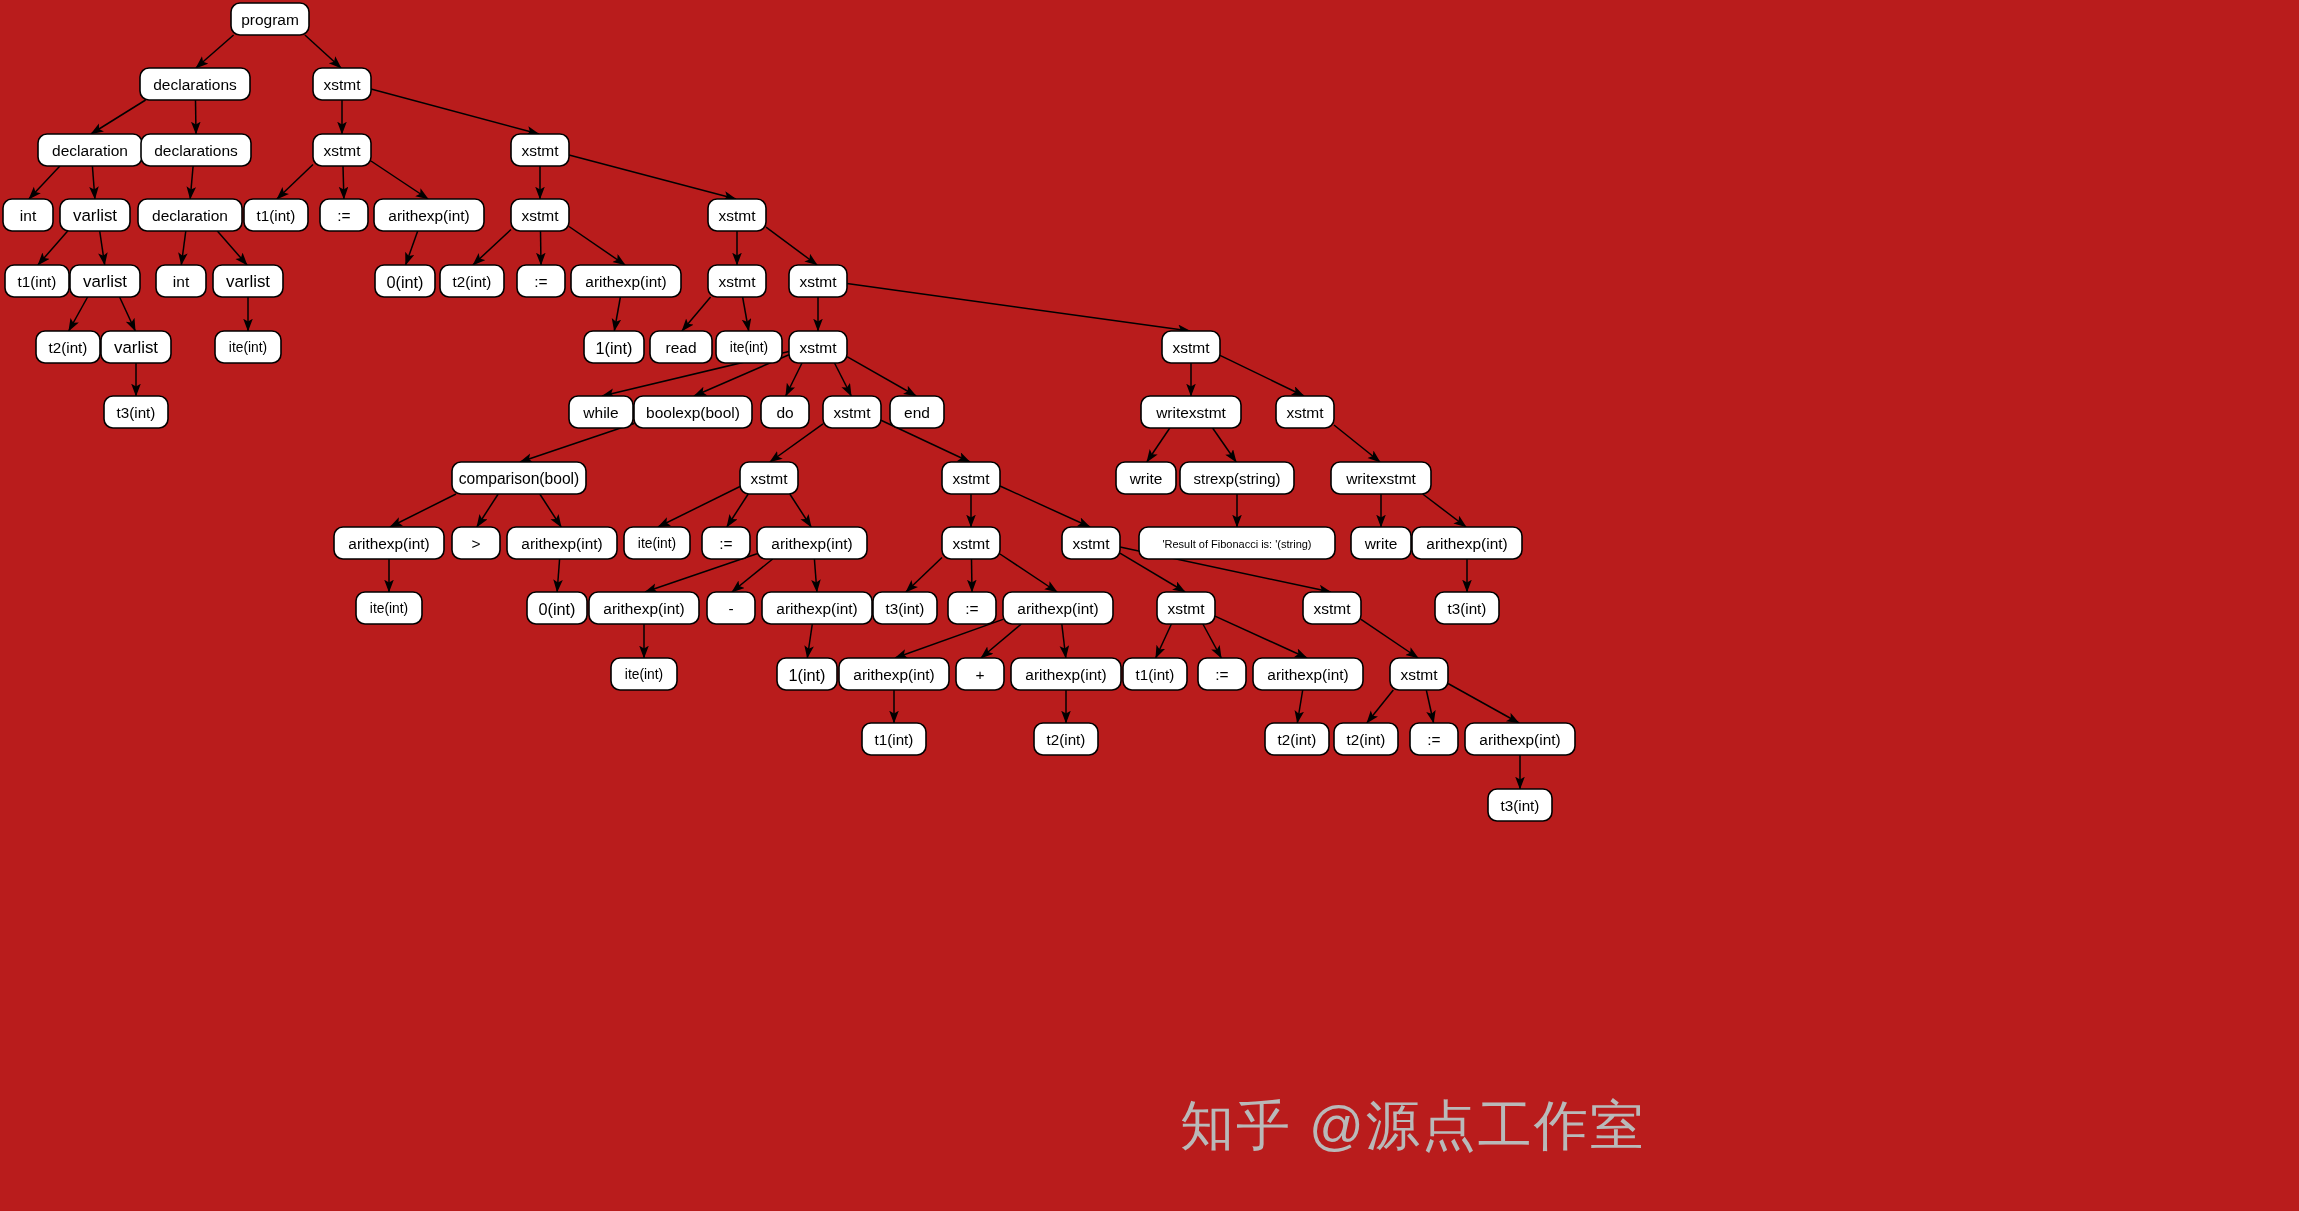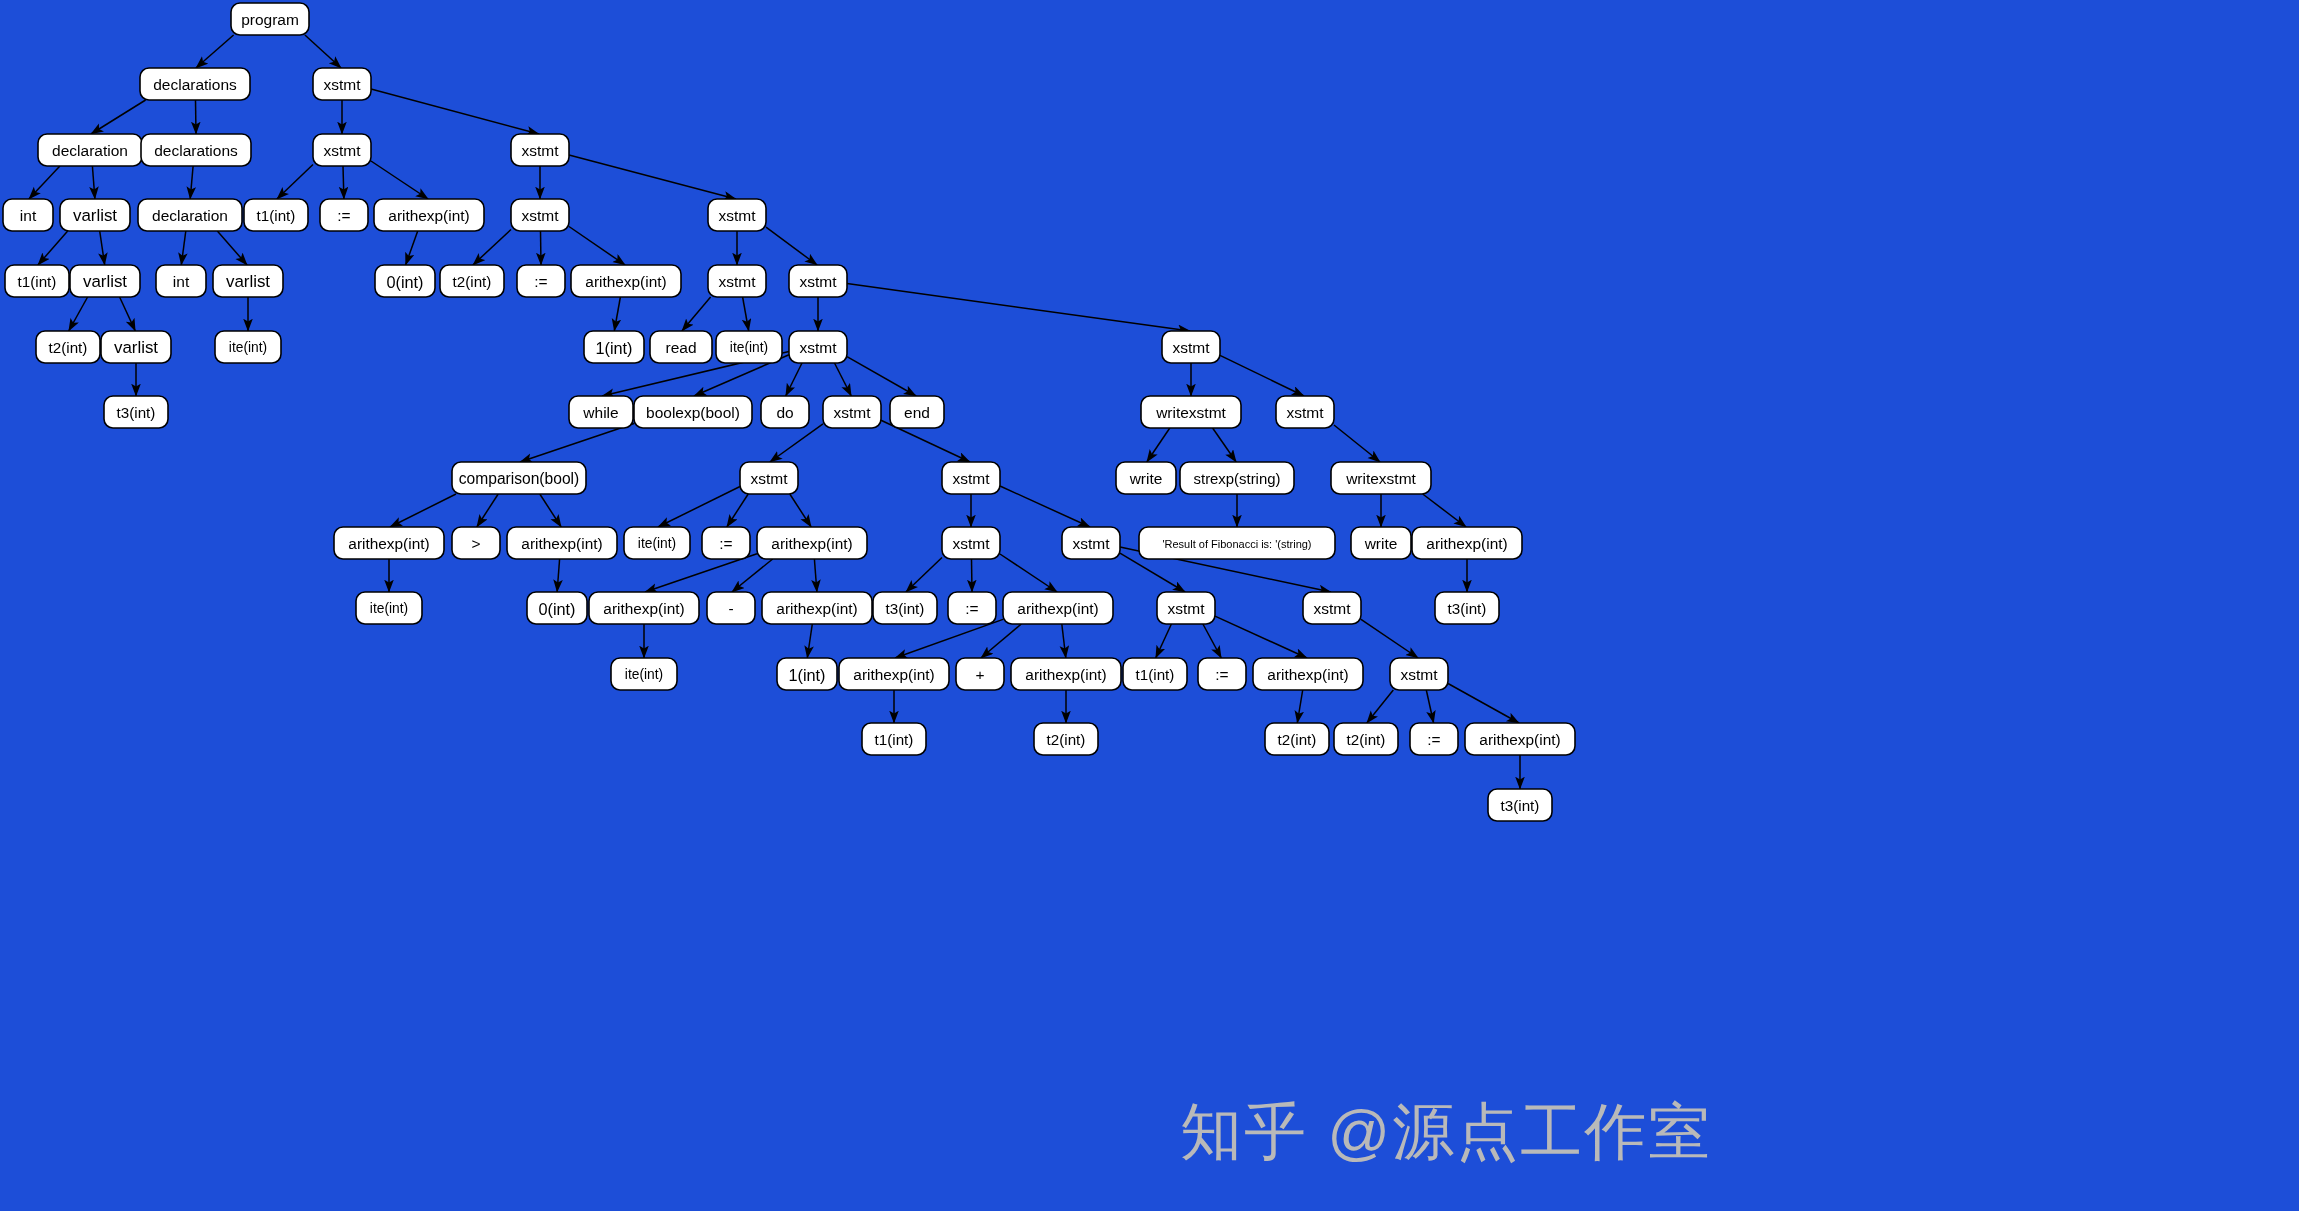--- a/index.html
+++ b/index.html
@@ -10,21 +10,21 @@
   body {
     width: 2299px;
     height: 1211px;
     overflow: hidden;
     font-family: "Liberation Sans", sans-serif;
   }
   #canvas {
     position: relative;
     width: 2299px;
     height: 1211px;
-    background: #1d4ed8;
+    background: #b91c1c;
   }
   svg#tree {
     position: absolute;
     top: 0;
     left: 0;
     width: 2299px;
     height: 1211px;
   }
   .node-rect {
     fill: #ffffff;
@@ -39,21 +39,21 @@
   }
   .edge {
     stroke: #000000;
     stroke-width: 1.5;
     fill: none;
   }
   .watermark {
     position: absolute;
     color: #b9b9b9;
     font-family: "Liberation Sans", sans-serif;
-    font-size: 62px;
+    font-size: 54px;
     letter-spacing: 2px;
     white-space: nowrap;
     user-select: none;
   }
 </style>
 </head>
 <body>
 
 <div id="canvas">
   <svg id="tree" viewBox="0 0 2299 1211">

